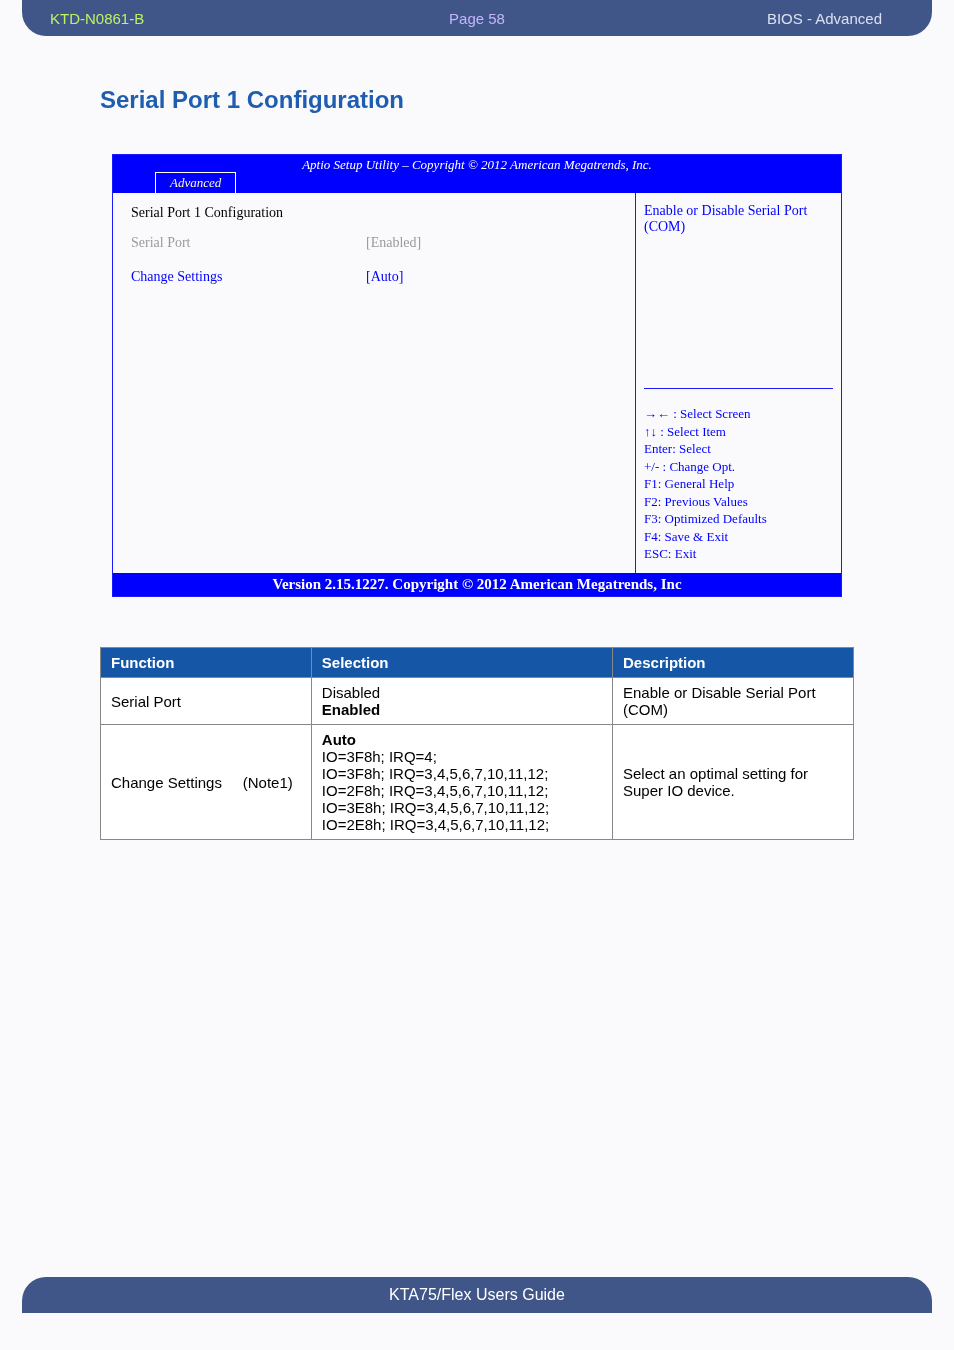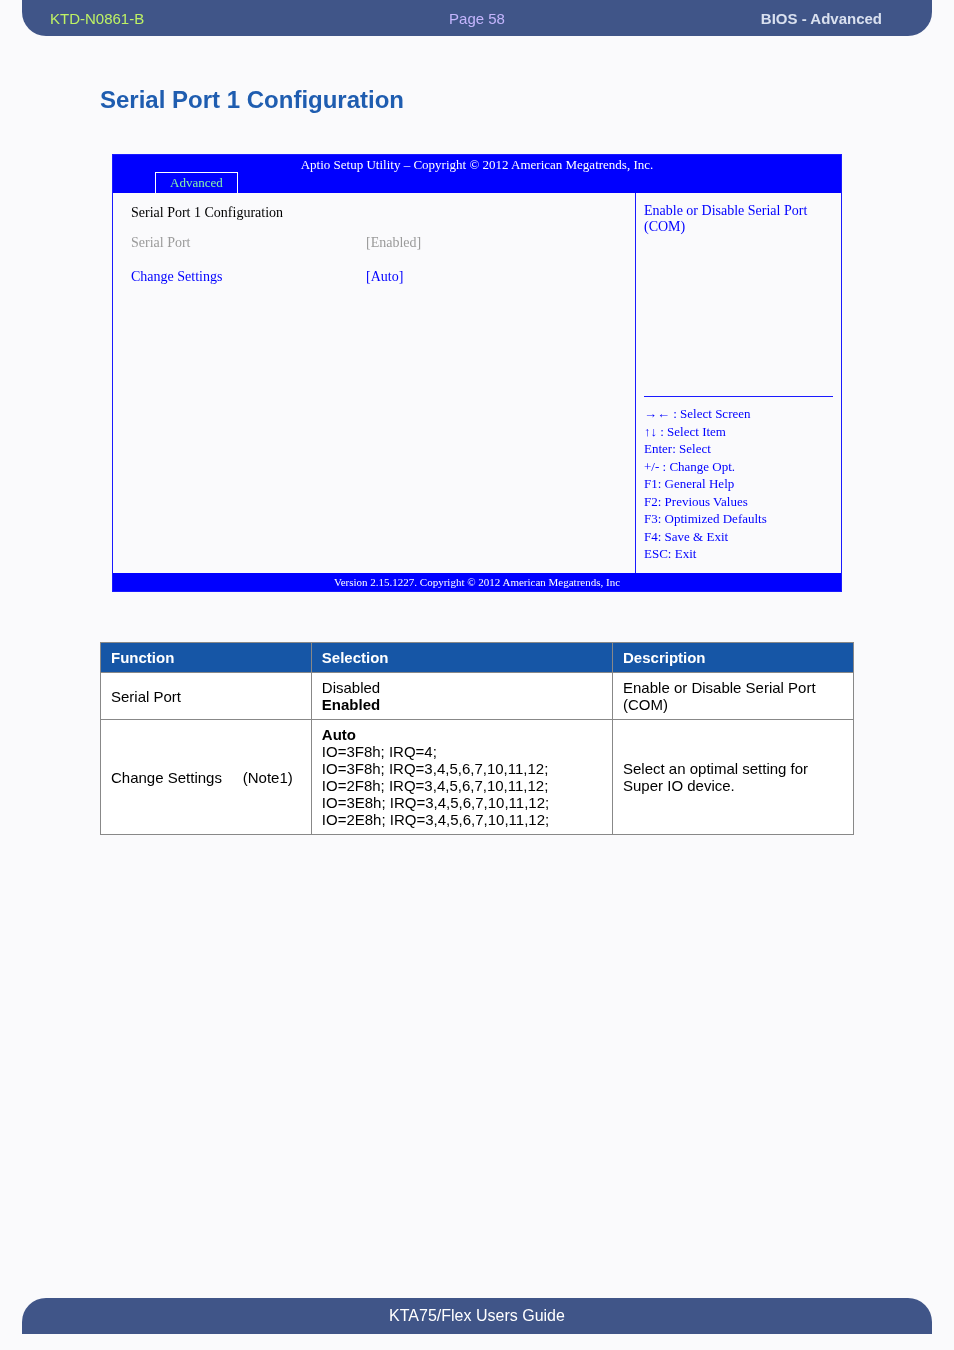--- a/index.html
+++ b/index.html
@@ -29,21 +29,20 @@
   .header-center {
     position: absolute;
     left: 50%;
     transform: translateX(-50%);
     color: #c4b5fd;
   }
   .header-right {
     position: absolute;
     right: 50px;
     color: #d9e0ef;
-    font-weight: bold;
   }
   .content {
     padding: 50px 100px 0 100px;
   }
   h1.section-title {
     color: #1f5db0;
     font-size: 24px;
     font-weight: bold;
     margin-bottom: 40px;
   }
@@ -54,34 +53,35 @@
     margin: 0 auto 50px auto;
     font-family: "Georgia", serif;
     font-size: 14px;
     color: #000;
   }
   .bios-top {
     background: #0000ff;
     color: #fff;
     position: relative;
     height: 38px;
+    font-style: italic;
   }
   .bios-top-title {
     text-align: center;
     padding-top: 2px;
     font-size: 13px;
   }
   .bios-tab {
     position: absolute;
     bottom: 0;
     left: 42px;
     border: 1px solid #fff;
     border-bottom: none;
     padding: 2px 14px 2px 14px;
-    color: #86efac;
+    color: #fef9c3;
     font-size: 13px;
     background: #0000ff;
   }
   .bios-body {
     display: flex;
     min-height: 380px;
   }
   .bios-left {
     flex: 1;
     padding: 12px 18px;
@@ -101,30 +101,31 @@
     font-size: 14px;
   }
   .bios-left-row .lab { width: 235px; }
   .bios-left-row .val { flex: 1; }
   .grey { color: #9a9a9a; }
   .blue { color: #0000ff; }
   .bios-help-top { flex: 0 0 auto; }
   .bios-help-sep { flex: 1; }
   .bios-help-keys {
     border-top: 1px solid #1a1aff;
-    padding-top: 8px;
+    padding-top: 16px;
     font-size: 13px;
     line-height: 1.35;
   }
   .bios-footer {
     background: #0000ff;
     color: #fff;
     text-align: center;
-    font-size: 11px;
+    font-size: 15px;
     padding: 3px 0;
+    font-weight: bold;
   }
   
   table.fn {
     width: 100%;
     border-collapse: collapse;
     font-family: "Segoe UI", Arial, sans-serif;
     font-size: 15px;
     margin-bottom: 30px;
   }
   table.fn th {
@@ -142,21 +143,21 @@
     background: #fff;
   }
   .fn-col1 { width: 28%; }
   .fn-col2 { width: 40%; margin-top: 44px; }
   .note {
     font-size: 15px;
     color: #222;
   }
   .footer-bar {
     position: absolute;
-    bottom: 16px;
+    bottom: 37px;
     left: 22px;
     right: 22px;
     height: 36px;
     background: #405588;
     border-radius: 24px 24px 0 0;
     color: #fff;
     display: flex;
     align-items: center;
     justify-content: center;
     font-size: 16px;

